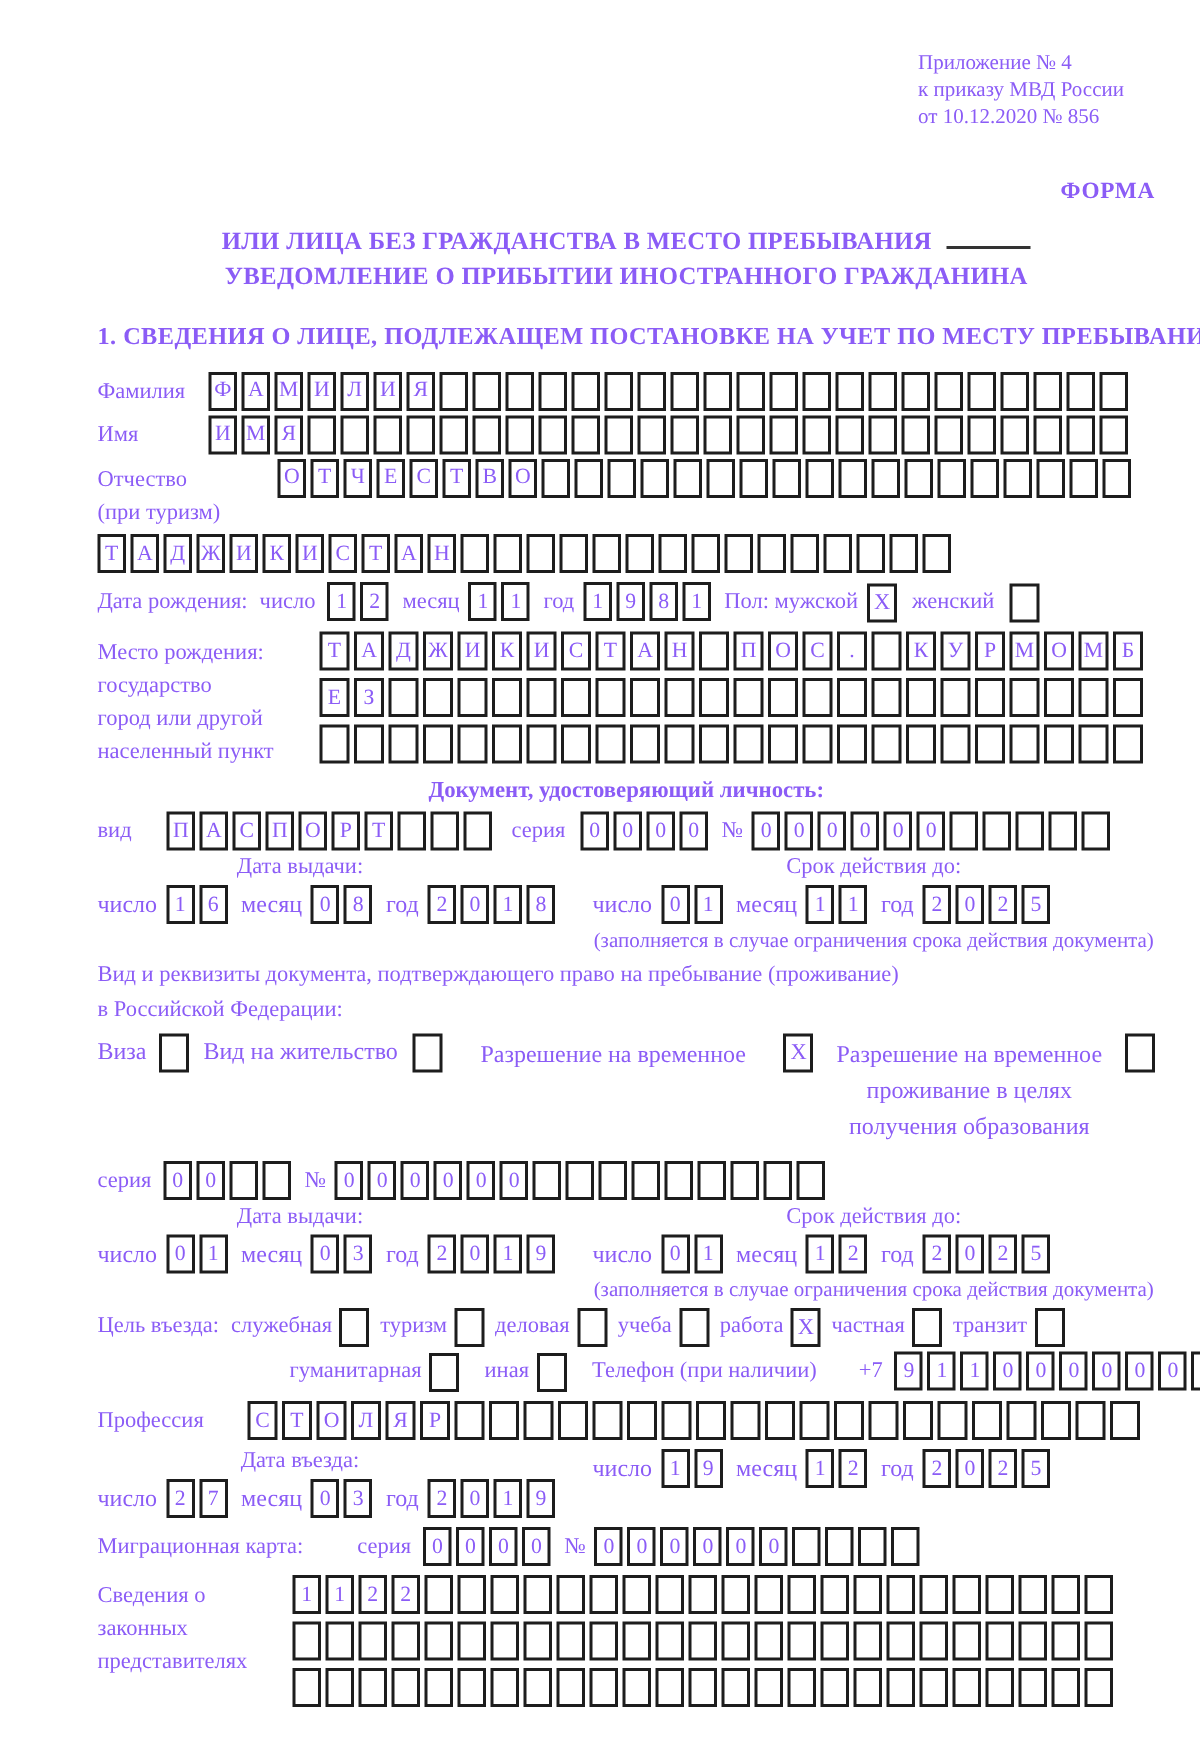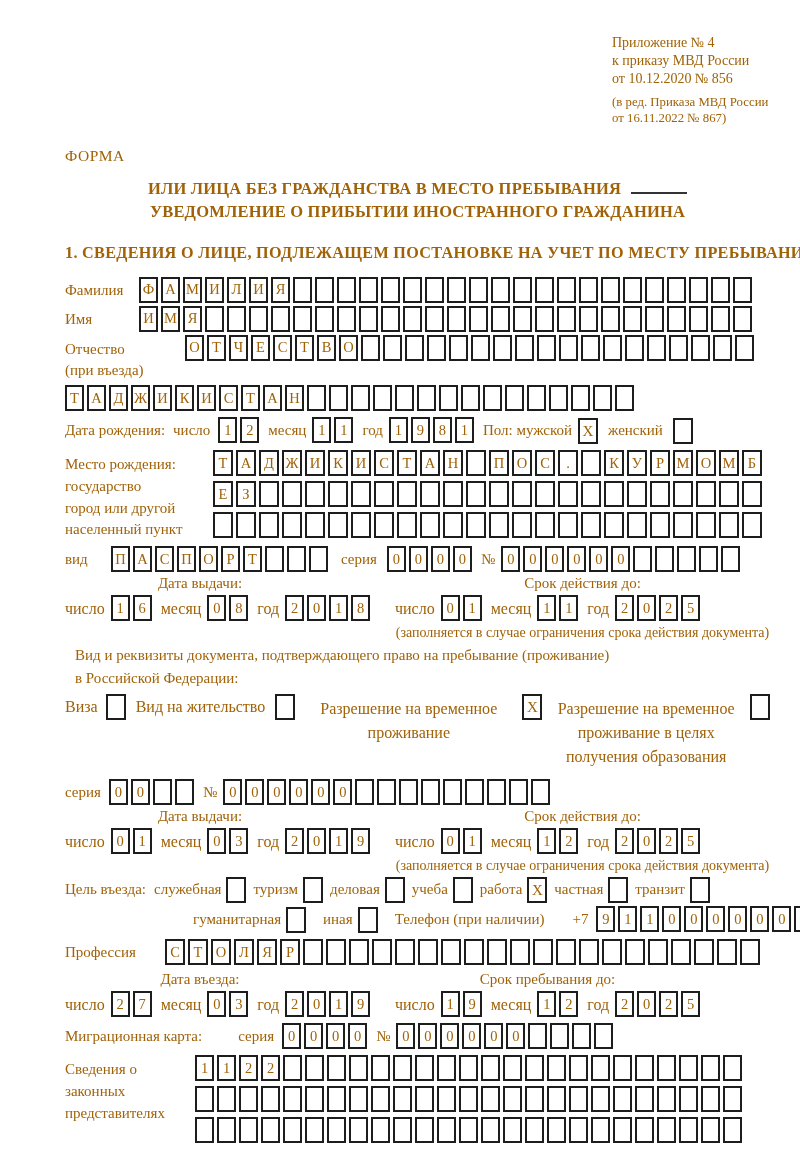--- a/index.html
+++ b/index.html
@@ -1,21 +1,21 @@
 <!DOCTYPE html>
 <html><head>
 <meta charset="utf-8">
 <style>
   html,body{margin:0;padding:0;background:#fff;}
   .page{position:relative;width:800px;height:1163px;box-sizing:border-box;
-    padding:34px 30px 0 65px;font-family:"Liberation Serif",serif;color:#a16207;
+    padding:34px 30px 0 65px;font-family:"Liberation Serif",serif;color:#8b5cf6;
     background:#fff;overflow:hidden;}
   .appendix{margin-left:auto;width:158px;font-size:14px;line-height:1.3;}
   .amendment{font-size:12.8px;line-height:1.32;margin-top:5px;}
-  .form-label{text-align:left;font-weight:normal;font-size:15.5px;margin-top:20px;letter-spacing:.5px;}
+  .form-label{text-align:right;font-weight:bold;font-size:15.5px;margin-top:30px;letter-spacing:.5px;}
   .title{text-align:center;font-weight:bold;font-size:16.5px;line-height:1.4;margin-top:12px;letter-spacing:.2px;}
   .blankline{display:inline-block;width:56px;border-bottom:2px solid #333;margin-left:10px;vertical-align:baseline;}
   .sec-heading{font-weight:bold;font-size:16.2px;margin-top:20px;margin-bottom:14px;letter-spacing:.3px;white-space:nowrap;}
   .row{display:flex;align-items:flex-start;margin-bottom:3px;font-size:15px;}
   .lbl{padding-top:4px;margin-right:8px;white-space:nowrap;line-height:1.27;}
   .lblcol{display:flex;flex-direction:column;line-height:1.45;padding-top:4px;margin-right:8px;}
   .w70{width:66px;}.w110{width:112px;}.w140{width:140px;}.w120{width:122px;}
   .cells{display:flex;}
   .cellscol{display:flex;flex-direction:column;}
   .cellscol .cells{margin-bottom:5px;}
@@ -26,42 +26,38 @@
     display:inline-flex;align-items:center;justify-content:center;font-size:15px;flex:0 0 auto;margin-top:1px;}
   .heading-center{text-align:center;font-weight:bold;font-size:15.2px;margin:4px 0 5px 0;}
   .twocol{display:flex;margin-bottom:2px;}
   .col-left{flex:0 0 330px;}
   .col-right{flex:1;}
   .dghead{text-align:center;font-size:15px;margin-bottom:3px;}
   .dghead.left{padding-right:60px;}
   .dgrow{display:flex;align-items:flex-start;}
   .dgrow .lbl{margin-right:6px;}
   .note{font-size:14px;text-align:center;margin-top:4px;white-space:nowrap;}
-  .intro{font-size:15px;margin:6px 0 2px 10px;}
+  .intro{font-size:15px;margin:6px 0 2px 0;}
   .options-row{display:flex;align-items:flex-start;margin:6px 0 10px 0;}
   .optcol{display:flex;flex-direction:column;text-align:center;line-height:1.5;padding-top:4px;font-family:Liberation Serif, serif;}
   .gap6{margin:0 6px;}.gap10{margin:0 10px;}
   .p-item{display:flex;align-items:flex-start;margin-right:7px;}
   .p-item .lbl{margin-right:5px;}
   .indent130{margin-left:128px;}
   .mt6{margin-top:6px;}
 </style>
 </head>
 <body>
 
 <div class="page">
 
   <div class="appendix">
     <div>Приложение № 4</div>
     <div>к приказу МВД России</div>
     <div>от 10.12.2020 № 856</div>
-    <div class="amendment">
-      <div>(в ред. Приказа МВД России</div>
-      <div>от 16.11.2022 № 867)</div>
-    </div>
   </div>
 
   <div class="form-label">ФОРМА</div>
 
   <div class="title">
     <div><span>ИЛИ ЛИЦА БЕЗ ГРАЖДАНСТВА В МЕСТО ПРЕБЫВАНИЯ</span><span class="blankline"></span></div>
     <div>УВЕДОМЛЕНИЕ О ПРИБЫТИИ ИНОСТРАННОГО ГРАЖДАНИНА</div>
   </div>
 
   <div class="sec-heading">1. СВЕДЕНИЯ О ЛИЦЕ, ПОДЛЕЖАЩЕМ ПОСТАНОВКЕ НА УЧЕТ ПО МЕСТУ ПРЕБЫВАНИЯ</div>
@@ -130,21 +126,21 @@
         <span class="cell"></span>
         <span class="cell"></span>
         <span class="cell"></span>
         <span class="cell"></span>
       </span>
   </div>
 
   <div class="row">
     <span class="lblcol w110">
       <span>Отчество</span>
-      <span>(при въезда)</span>
+      <span>(при туризм)</span>
     </span>
     <span class="cells">
         <span class="cell">О</span>
         <span class="cell">Т</span>
         <span class="cell">Ч</span>
         <span class="cell">Е</span>
         <span class="cell">С</span>
         <span class="cell">Т</span>
         <span class="cell">В</span>
         <span class="cell">О</span>
@@ -307,20 +303,21 @@
           <span class="cell"></span>
           <span class="cell"></span>
           <span class="cell"></span>
           <span class="cell"></span>
           <span class="cell"></span>
           <span class="cell"></span>
         </span>
     </span>
   </div>
 
+  <div class="heading-center">Документ, удостоверяющий личность:</div>
 
   <div class="row">
     <span class="lbl" style="width:38px">вид</span>
     <span class="cells">
         <span class="cell">П</span>
         <span class="cell">А</span>
         <span class="cell">С</span>
         <span class="cell">П</span>
         <span class="cell">О</span>
         <span class="cell">Р</span>
@@ -403,21 +400,20 @@
   <div class="intro">Вид и реквизиты документа, подтверждающего право на пребывание (проживание)</div>
   <div class="intro">в Российской Федерации:</div>
 
   <div class="options-row">
     <span class="lbl">Виза</span>
     <span class="checkbox"></span>
     <span class="lbl gap10">Вид на жительство</span>
     <span class="checkbox"></span>
     <span class="optcol gap10" style="width:212px">
       <span>Разрешение на временное</span>
-      <span>проживание</span>
     </span>
     <span class="checkbox">X</span>
     <span class="optcol gap10" style="width:192px">
       <span>Разрешение на временное</span>
       <span>проживание в целях</span>
       <span>получения образования</span>
     </span>
     <span class="checkbox"></span>
   </div>
 
@@ -603,21 +599,20 @@
         <span class="lbl gap6">год</span>
         <span class="cells">
             <span class="cell">2</span>
             <span class="cell">0</span>
             <span class="cell">1</span>
             <span class="cell">9</span>
           </span>
       </div>
     </div>
     <div class="col-right">
-      <div class="dghead" style="padding-right:70px">Срок пребывания до:</div>
       <div class="dgrow">
         <span class="lbl">число</span>
         <span class="cells">
             <span class="cell">1</span>
             <span class="cell">9</span>
           </span>
         <span class="lbl gap6">месяц</span>
         <span class="cells">
             <span class="cell">1</span>
             <span class="cell">2</span>

